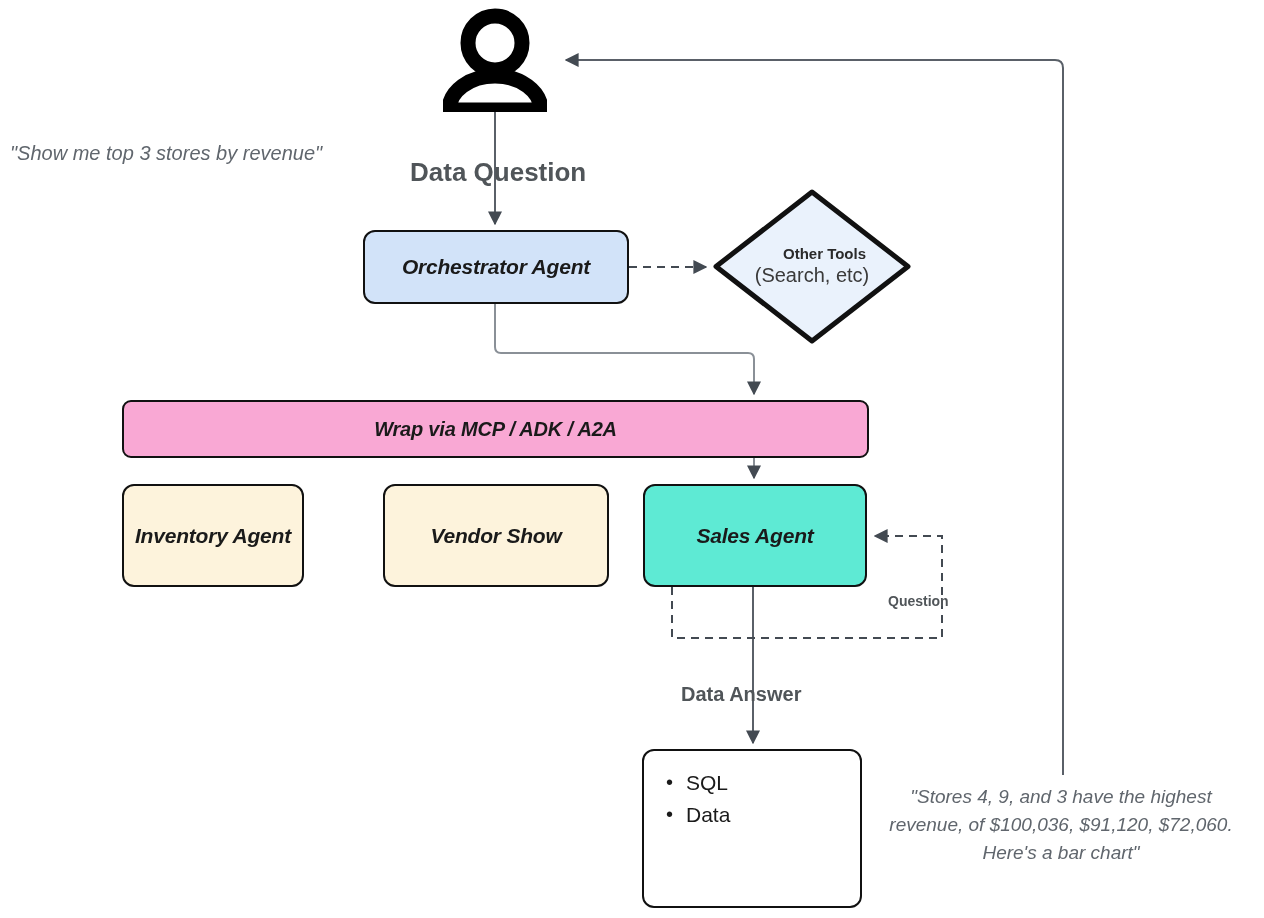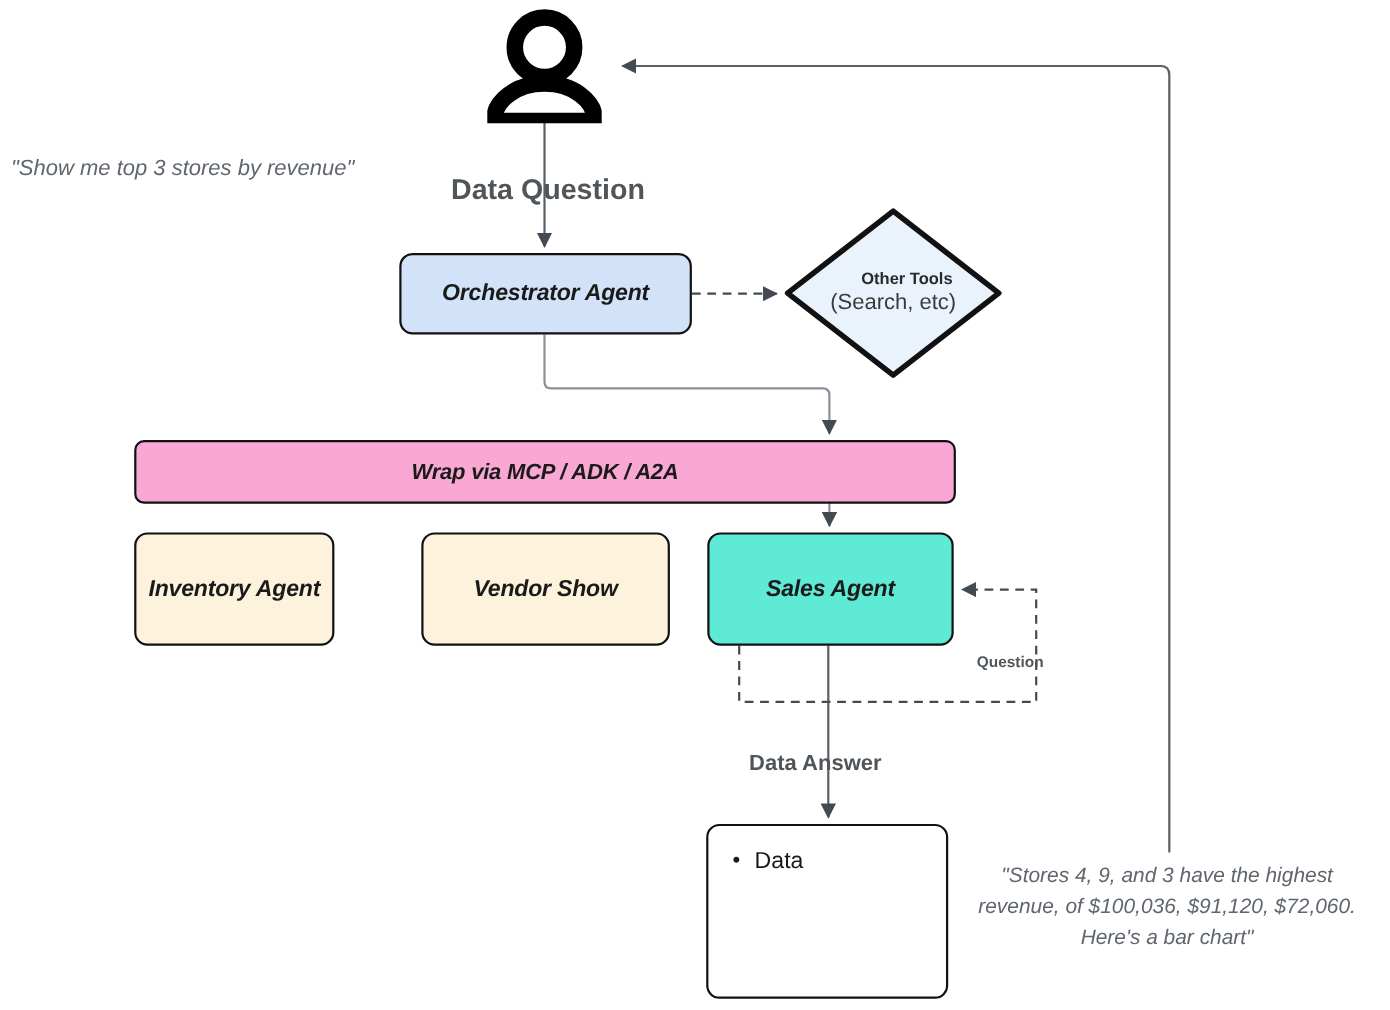--- a/index.html
+++ b/index.html
@@ -264,17 +264,18 @@
   <div class="node" id="node-vendor">
     <span class="label">Vendor Show</span>
   </div>
 
   <div class="node" id="node-sales">
     <span class="label">Sales Agent</span>
   </div>
 
   <div id="node-output">
     <ul>
+      <li>SQL</li>
       <li>Data</li>
     </ul>
   </div>
 
 </div>
 
 </body></html>

